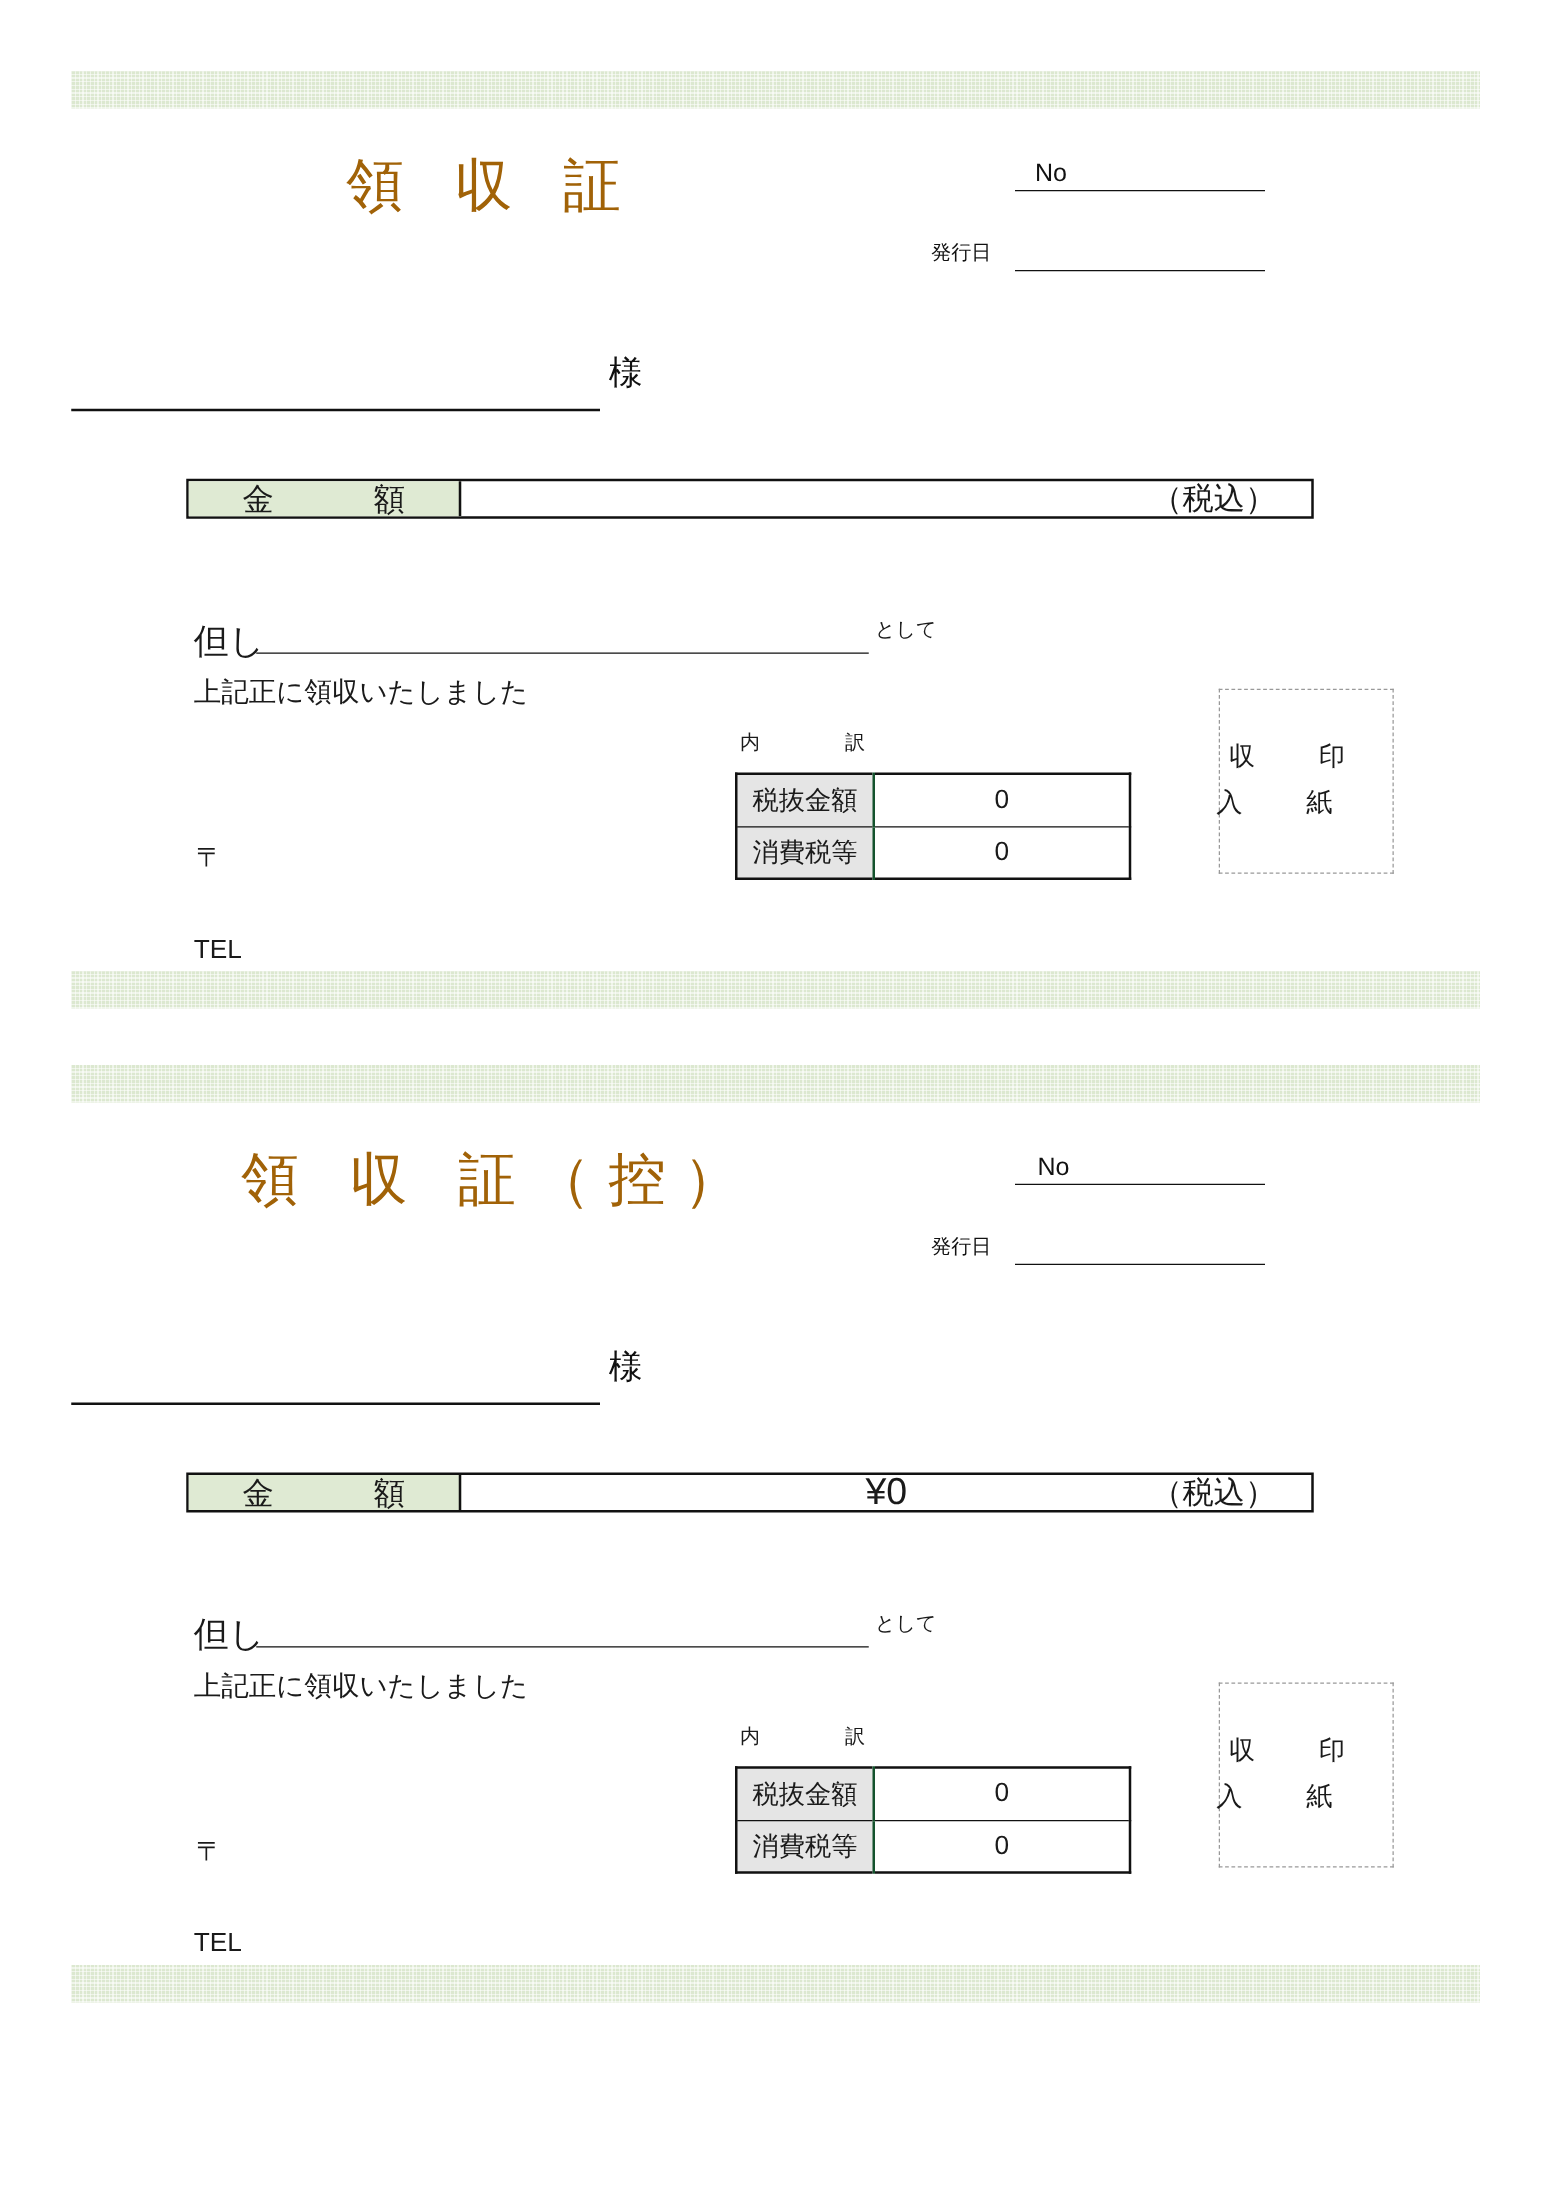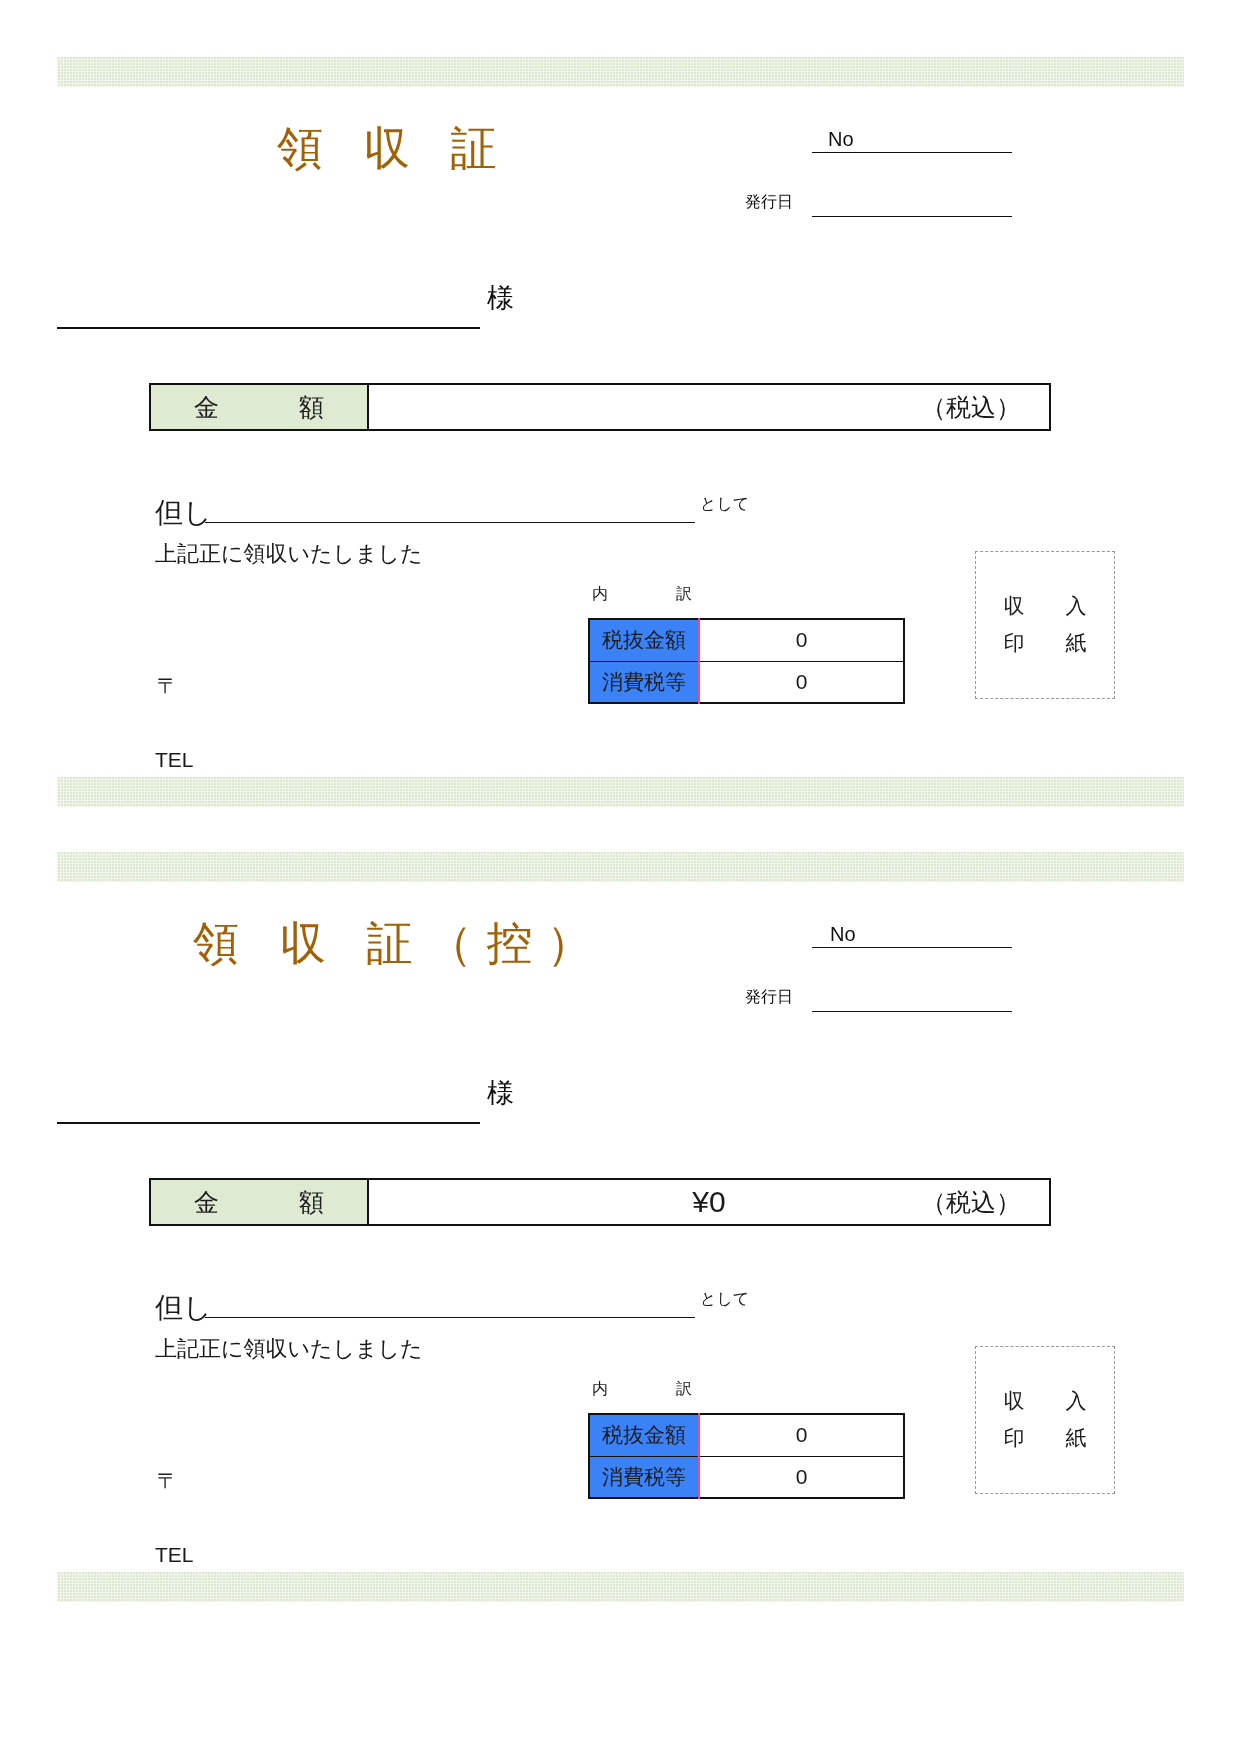--- a/index.html
+++ b/index.html
@@ -72,21 +72,21 @@
   }
   .name-rule {
     position: absolute;
     border-bottom: 2px solid #111;
   }
 
   
   .amount-row {
     position: absolute;
     display: flex;
-    height: 48px;
+    height: 32px;
     border: 2px solid #111;
     box-sizing: border-box;
   }
   .amount-label {
     width: 218px;
     background: #dfead3;
     border-right: 2px solid #111;
     display: flex;
     align-items: center;
     justify-content: center;
@@ -143,37 +143,36 @@
     box-sizing: border-box;
   }
   .breakdown tr { height: 42px; }
   .breakdown td {
     border: 1px solid #111;
     font-size: 21px;
     box-sizing: border-box;
   }
   .breakdown td.key {
     width: 110px;
-    background: #3b82f6;
+    background: #e5e5e5;
     text-align: center;
-    border-right: 2px solid #ec4899;
+    border-right: 2px solid #14532d;
   }
   .breakdown td.val {
     width: 205px;
     text-align: center;
   }
 
   
   .stamp {
     position: absolute;
     width: 140px;
     height: 148px;
     border: 1px dashed #999;
     display: flex;
-    flex-direction: column;
     align-items: center;
     justify-content: center;
     box-sizing: border-box;
   }
   .stamp span {
     font-size: 21px;
     letter-spacing: 10px;
     text-indent: 10px;
     line-height: 1.75;
   }

